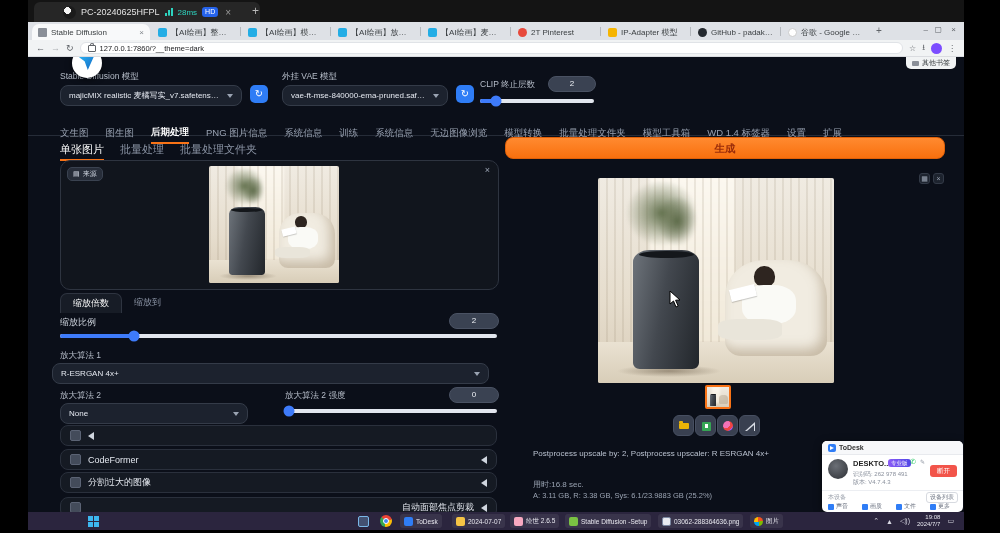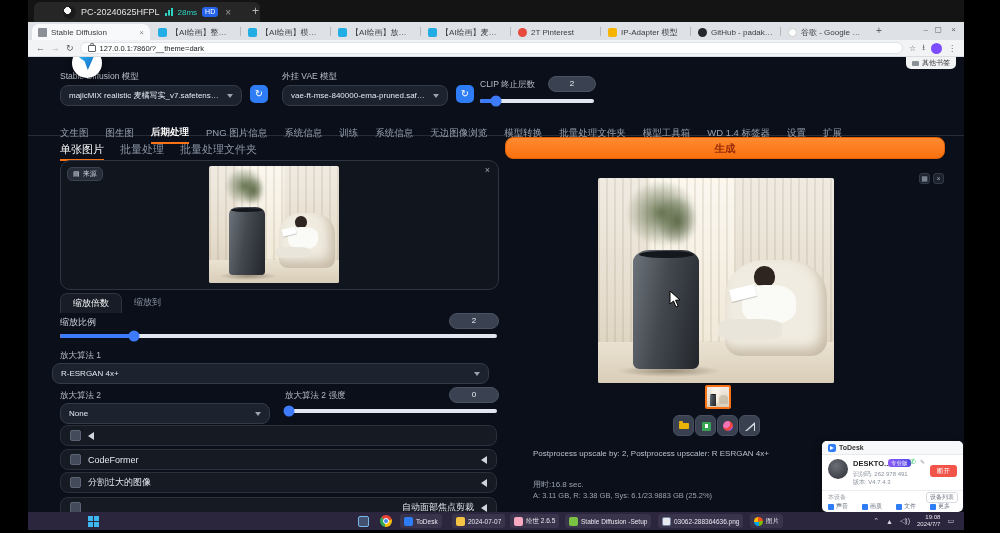--- a/index.html
+++ b/index.html
@@ -342,21 +342,21 @@
         <span class="thumb" style="left:17%;"></span>
     </div>
 
     <div class="abs col-label" style="left:32px;top:293px;">放大算法 1</div>
     <div class="dd abs" style="left:24px;top:306px;width:437px;height:21px;">
       <span class="txt">R-ESRGAN 4x+</span>
       <span class="caret"></span>
     </div>
 
     <div class="abs col-label" style="left:32px;top:333px;">放大算法 2</div>
-    <div class="dd abs" style="left:32px;top:346px;width:210px;height:21px;">
+    <div class="dd abs" style="left:32px;top:346px;width:188px;height:21px;">
       <span class="txt">None</span>
       <span class="caret"></span>
     </div>
     <div class="abs col-label" style="left:257px;top:333px;">放大算法 2 强度</div>
     <div class="pill abs" style="left:421px;top:330px;width:48px;height:14px;">0</div>
     <div class="slider" style="left:257px;top:352px;width:212px;">
       <span class="fill" style="width:0%;"></span>
         <span class="thumb" style="left:2%;"></span>
     </div>
 

